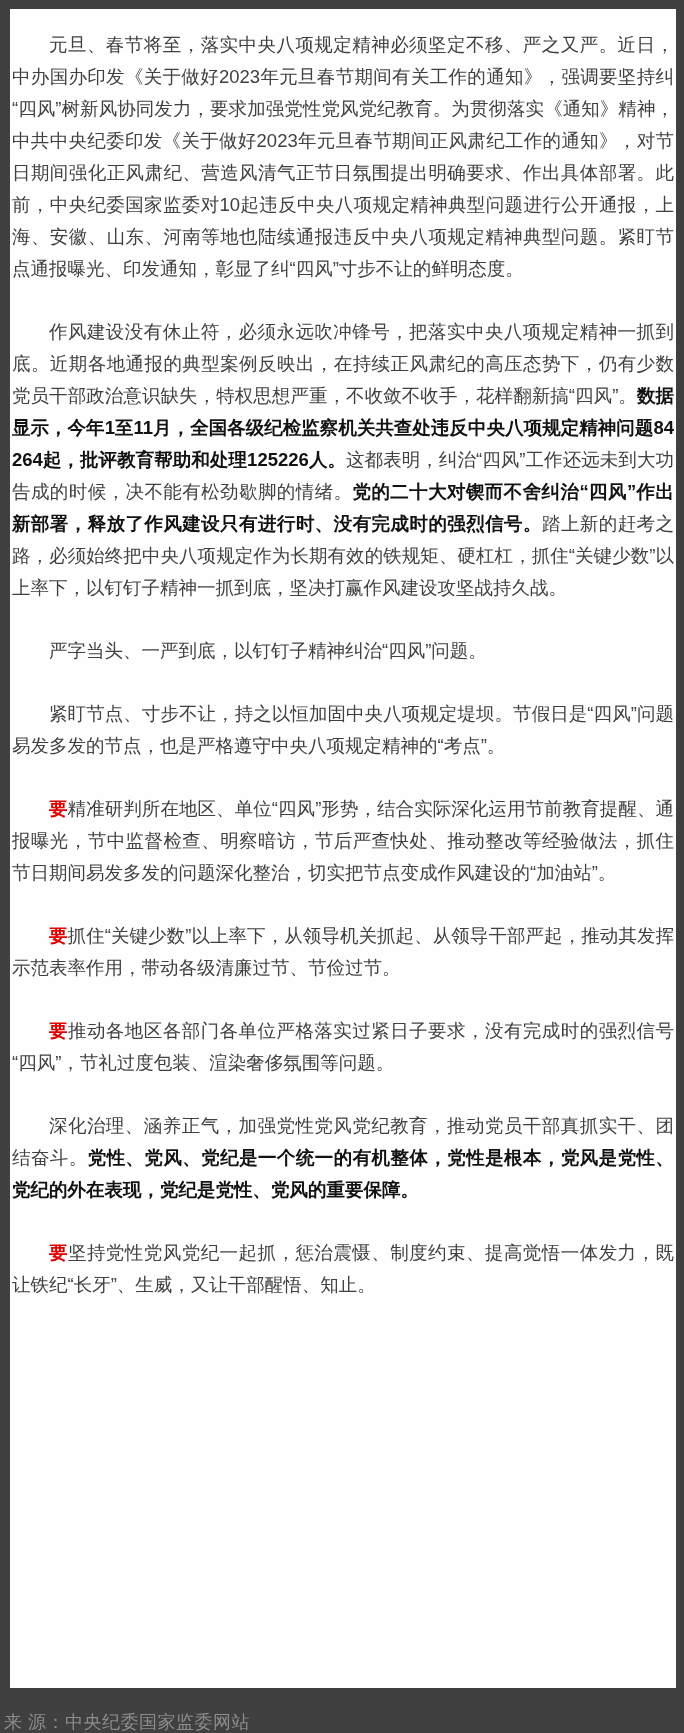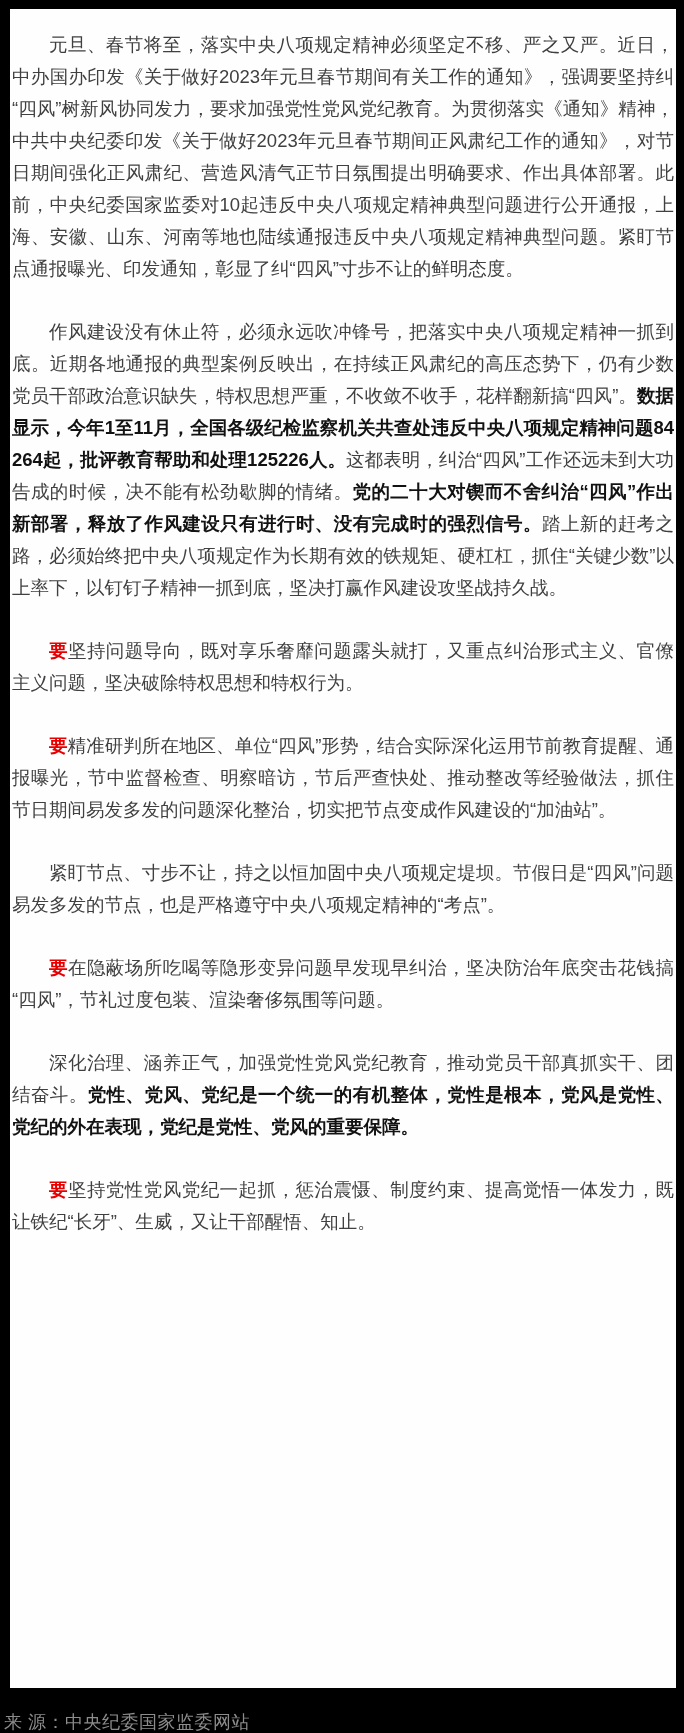--- a/index.html
+++ b/index.html
@@ -4,21 +4,21 @@
 <style>
   html, body { margin: 0; padding: 0; }
   body {
     width: 684px;
     font-family: "Liberation Sans", "DejaVu Sans", sans-serif;
   }
   .page {
     position: relative;
     width: 684px;
     height: 1733px;
-    background: #000000;
+    background: #404040;
     overflow: hidden;
   }
   .article-card {
     position: absolute;
     left: 10px;
     top: 9px;
     width: 666px;
     height: 1679px;
     background: #fefeff;
     box-sizing: border-box;
@@ -49,22 +49,23 @@
   }
 </style>
 </head>
 <body>
 
 <div class="page">
   <div class="article-card">
     <div>
         <p class="para"><span class="seg-normal">元旦、春节将至，落实中央八项规定精神必须坚定不移、严之又严。近日，中办国办印发《关于做好2023年元旦春节期间有关工作的通知》，强调要坚持纠“四风”树新风协同发力，要求加强党性党风党纪教育。为贯彻落实《通知》精神，中共中央纪委印发《关于做好2023年元旦春节期间正风肃纪工作的通知》，对节日期间强化正风肃纪、营造风清气正节日氛围提出明确要求、作出具体部署。此前，中央纪委国家监委对10起违反中央八项规定精神典型问题进行公开通报，上海、安徽、山东、河南等地也陆续通报违反中央八项规定精神典型问题。紧盯节点通报曝光、印发通知，彰显了纠“四风”寸步不让的鲜明态度。</span></p>
         <p class="para"><span class="seg-normal">作风建设没有休止符，必须永远吹冲锋号，把落实中央八项规定精神一抓到底。近期各地通报的典型案例反映出，在持续正风肃纪的高压态势下，仍有少数党员干部政治意识缺失，特权思想严重，不收敛不收手，花样翻新搞“四风”。</span><span class="seg-bold">数据显示，今年1至11月，全国各级纪检监察机关共查处违反中央八项规定精神问题84264起，批评教育帮助和处理125226人。</span><span class="seg-normal">这都表明，纠治“四风”工作还远未到大功告成的时候，决不能有松劲歇脚的情绪。</span><span class="seg-bold">党的二十大对锲而不舍纠治“四风”作出新部署，释放了作风建设只有进行时、没有完成时的强烈信号。</span><span class="seg-normal">踏上新的赶考之路，必须始终把中央八项规定作为长期有效的铁规矩、硬杠杠，抓住“关键少数”以上率下，以钉钉子精神一抓到底，坚决打赢作风建设攻坚战持久战。</span></p>
-        <p class="para"><span class="seg-red">要</span><span class="seg-normal">坚持问题导向，既对享乐奢靡问题露头就打，又重点纠治形式主义、官僚主义问题，坚决破除特权思想和特权行为。</span></p>
+        <p class="para"><span class="seg-normal">严字当头、一严到底，以钉钉子精神纠治“四风”问题。</span></p>
+        <p class="para"><span class="seg-normal">紧盯节点、寸步不让，持之以恒加固中央八项规定堤坝。节假日是“四风”问题易发多发的节点，也是严格遵守中央八项规定精神的“考点”。</span></p>
         <p class="para"><span class="seg-red">要</span><span class="seg-normal">精准研判所在地区、单位“四风”形势，结合实际深化运用节前教育提醒、通报曝光，节中监督检查、明察暗访，节后严查快处、推动整改等经验做法，抓住节日期间易发多发的问题深化整治，切实把节点变成作风建设的“加油站”。</span></p>
-        <p class="para"><span class="seg-normal">紧盯节点、寸步不让，持之以恒加固中央八项规定堤坝。节假日是“四风”问题易发多发的节点，也是严格遵守中央八项规定精神的“考点”。</span></p>
-        <p class="para"><span class="seg-red">要</span><span class="seg-normal">在隐蔽场所吃喝等隐形变异问题早发现早纠治，坚决防治年底突击花钱搞“四风”，节礼过度包装、渲染奢侈氛围等问题。</span></p>
+        <p class="para"><span class="seg-red">要</span><span class="seg-normal">抓住“关键少数”以上率下，从领导机关抓起、从领导干部严起，推动其发挥示范表率作用，带动各级清廉过节、节俭过节。</span></p>
+        <p class="para"><span class="seg-red">要</span><span class="seg-normal">推动各地区各部门各单位严格落实过紧日子要求，没有完成时的强烈信号“四风”，节礼过度包装、渲染奢侈氛围等问题。</span></p>
         <p class="para"><span class="seg-normal">深化治理、涵养正气，加强党性党风党纪教育，推动党员干部真抓实干、团结奋斗。</span><span class="seg-bold">党性、党风、党纪是一个统一的有机整体，党性是根本，党风是党性、党纪的外在表现，党纪是党性、党风的重要保障。</span></p>
         <p class="para"><span class="seg-red">要</span><span class="seg-normal">坚持党性党风党纪一起抓，惩治震慑、制度约束、提高觉悟一体发力，既让铁纪“长牙”、生威，又让干部醒悟、知止。</span></p>
       </div>
   </div>
   <div class="source-line">来 源：中央纪委国家监委网站</div>
 </div>
 
 </body></html>

